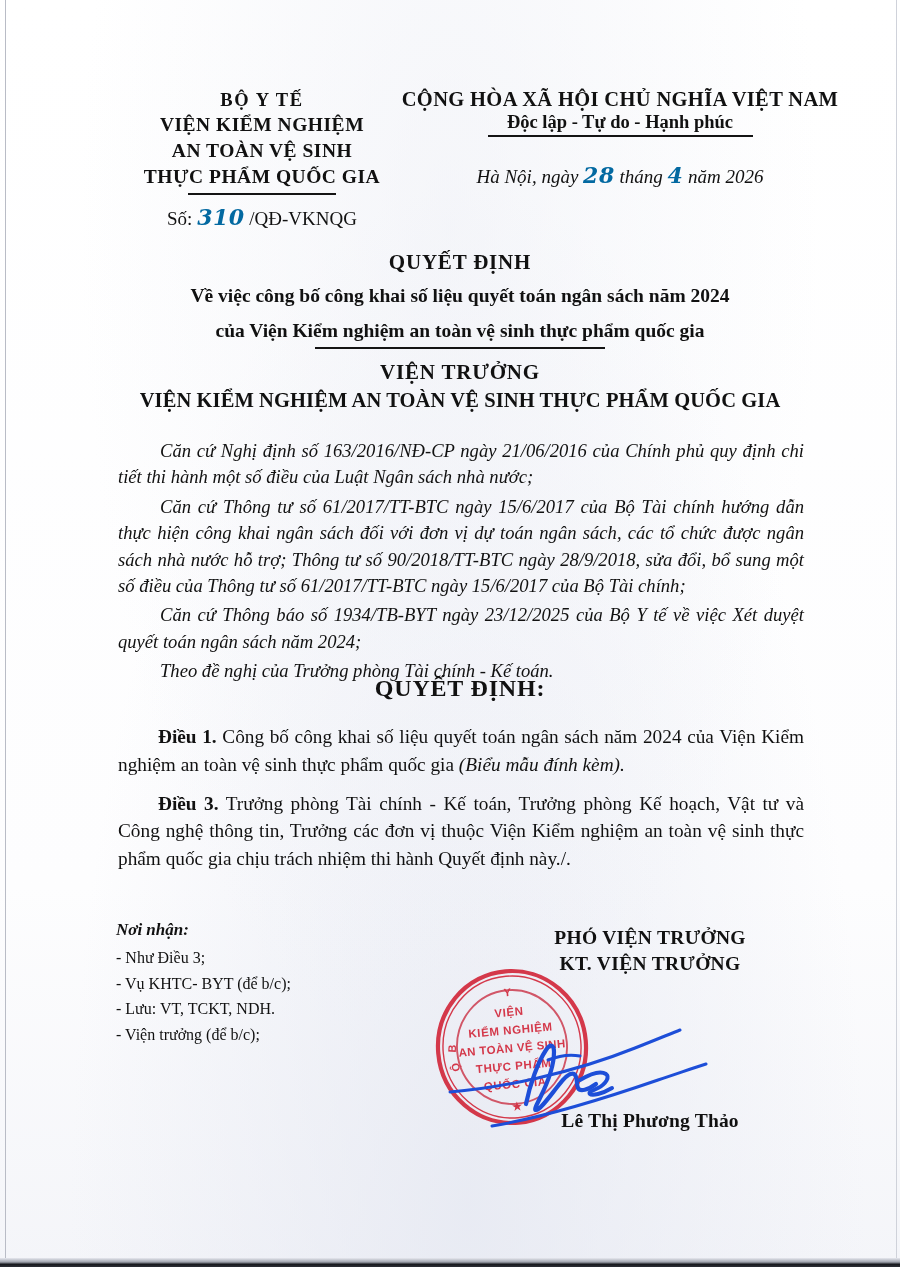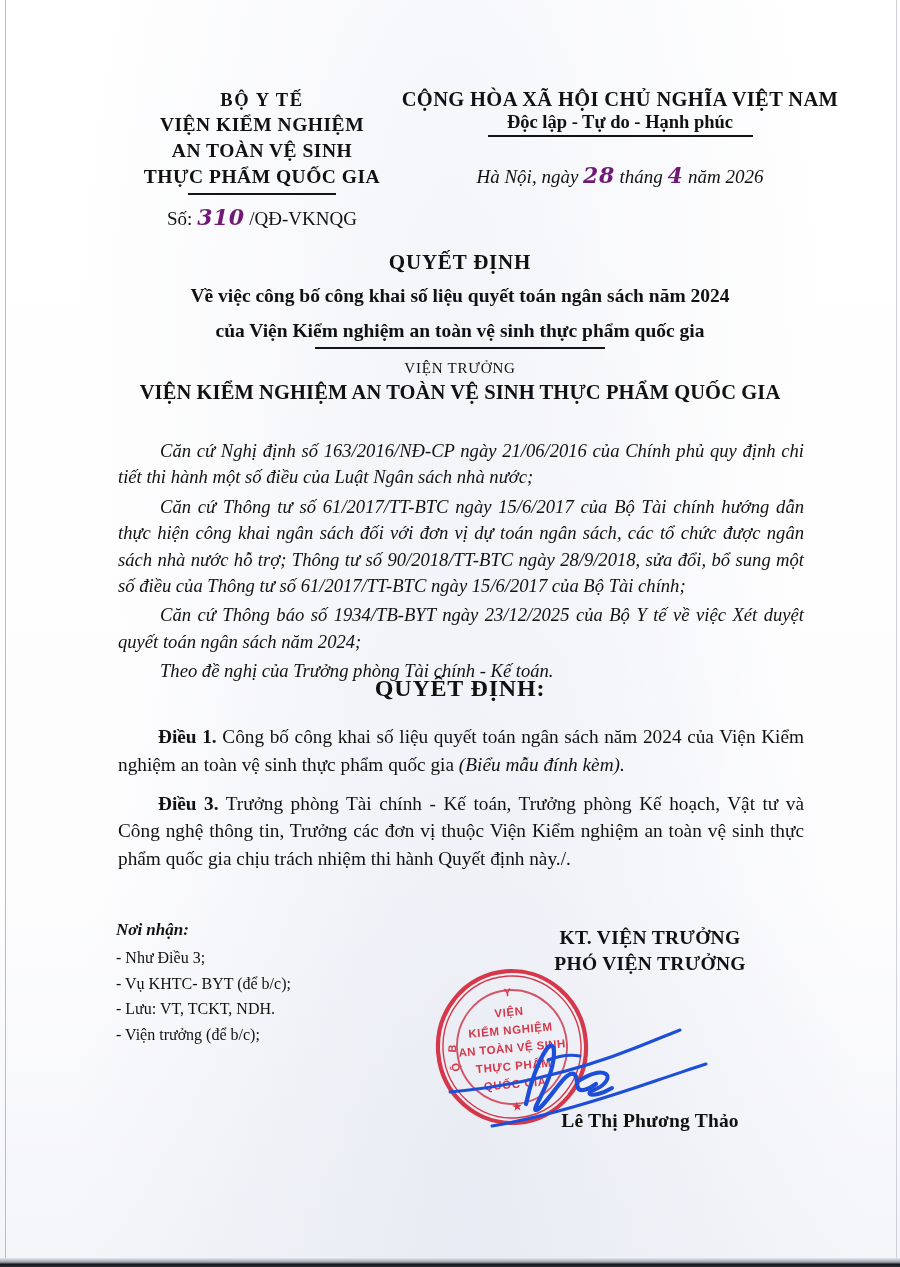--- a/index.html
+++ b/index.html
@@ -71,21 +71,21 @@
     background: #141414;
     margin: 3px auto 0 auto;
   }
   #doc-number {
     margin-top: 9px;
     font-size: 19px;
     white-space: nowrap;
   }
   .hand {
     font-family: "DejaVu Serif", serif;
-    color: #701a75;
+    color: #0369a1;
     font-weight: bold;
     font-style: italic;
     font-size: 22px;
     letter-spacing: 0.5px;
     margin-top: 24px;
   }
 
   #header-right {
     left: 390px; top: 88px; width: 460px;
     text-align: center;
@@ -138,22 +138,22 @@
     background: #141414;
     margin: 1px auto 0 auto;
   }
 
   
   #authority {
     left: 80px; top: 360px; width: 760px;
     text-align: center;
   }
   #authority .line1 {
-    font-weight: normal;
-    font-size: 15px;
+    font-weight: bold;
+    font-size: 21px;
     letter-spacing: 0.8px;
   }
   #authority .line2 {
     font-weight: bold;
     font-size: 20.5px;
     letter-spacing: 0.1px;
     margin-top: 4px;
     white-space: nowrap;
   }
 
@@ -311,22 +311,22 @@
 
   <div id="recipients" class="abs">
     <div class="title">Nơi nhận:</div>
     <div class="item">- Như Điều 3;</div>
     <div class="item">- Vụ KHTC- BYT (để b/c);</div>
     <div class="item">- Lưu: VT, TCKT, NDH.</div>
     <div class="item">- Viện trưởng (để b/c);</div>
   </div>
 
   <div id="signature" class="abs">
+    <div class="role">PHÓ VIỆN TRƯỞNG</div>
     <div class="role">KT. VIỆN TRƯỞNG</div>
-    <div class="role">PHÓ VIỆN TRƯỞNG</div>
     <div class="signer">Lê Thị Phương Thảo</div>
   </div>
 
   <div id="seal" class="abs">
     <svg width="156" height="158" viewBox="0 0 156 158" xmlns="http://www.w3.org/2000/svg">
       <g transform="rotate(-5 78 79)" opacity="0.92">
         <ellipse cx="78" cy="79" rx="74" ry="76" fill="none" stroke="#d2293c" stroke-width="4.2"></ellipse>
         <ellipse cx="78" cy="79" rx="69" ry="71" fill="none" stroke="#d2293c" stroke-width="1.4"></ellipse>
         <ellipse cx="78" cy="79" rx="55" ry="57" fill="none" stroke="#cf4a5c" stroke-width="1.9"></ellipse>
         <text x="78" y="28" text-anchor="middle" font-family="'Liberation Sans', sans-serif" font-size="11" font-weight="bold" fill="#d2293c" id="seal-top-letter">Y</text>

